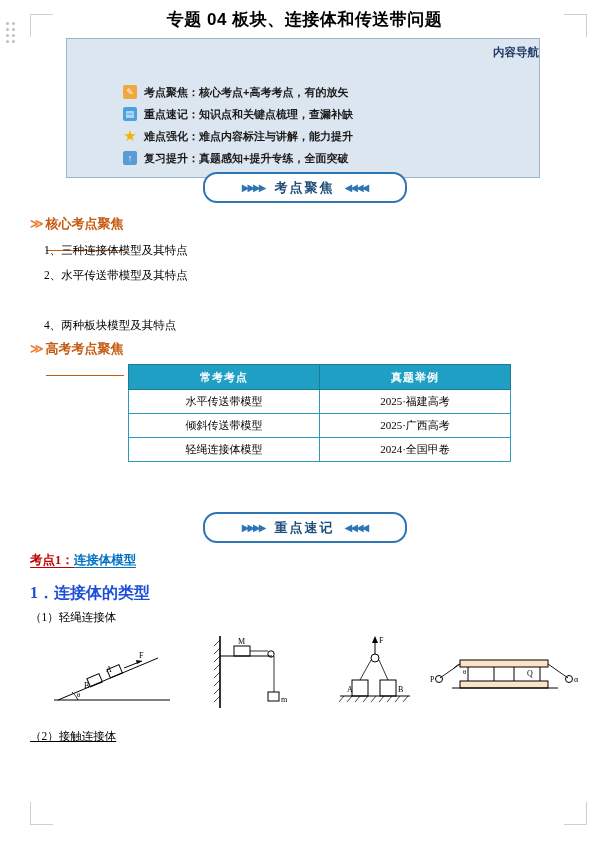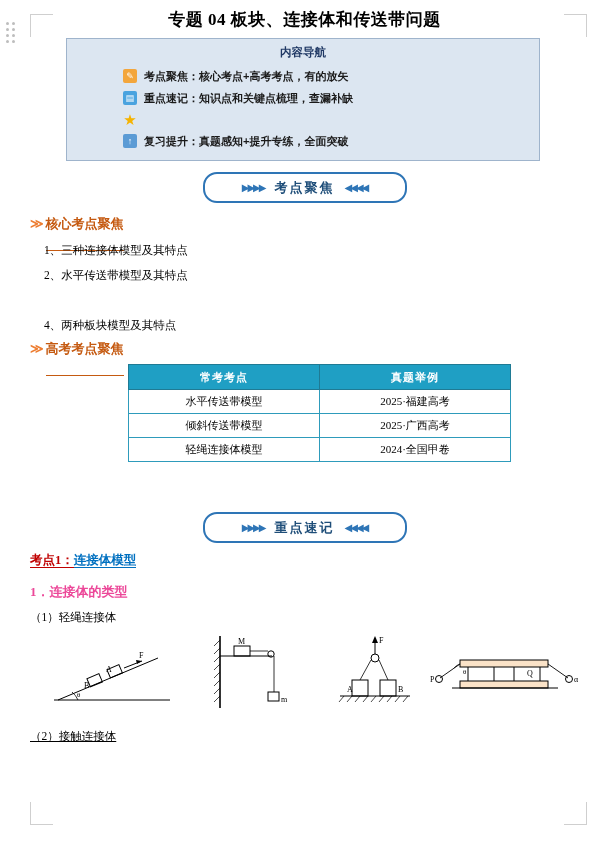--- a/index.html
+++ b/index.html
@@ -47,45 +47,45 @@
     width: 3px; height: 3px;
     background: #bdbdbd;
     border-radius: 50%;
   }
 
   .title {
     position: absolute;
     left: 0; right: 0;
     top: 8px;
     text-align: center;
-    font-family: Liberation Serif, serif;
+    font-family: Liberation Sans, sans-serif;
     font-weight: bold;
     font-size: 17px;
     letter-spacing: 0.5px;
     color: #000;
   }
 
   
   .nav-box {
     position: absolute;
     left: 66px;
     top: 38px;
     width: 474px;
     background: #dce6f1;
     border: 1px solid #9fb4cc;
     padding: 6px 0 8px 0;
     box-sizing: border-box;
   }
   .nav-title {
-    text-align: center;
+    text-align: right;
     font-weight: bold;
     font-size: 11.5px;
     font-family: "Liberation Serif", serif;
     color: #1f3864;
-    margin-bottom: 5px;
+    margin-bottom: 21px;
   }
   .nav-row {
     display: flex;
     align-items: center;
     padding: 3.5px 0 3.5px 56px;
     font-size: 11px;
     color: #1a1a1a;
   }
   .nav-ico {
     width: 14px; height: 14px;
@@ -190,24 +190,24 @@
     font-weight: bold;
     font-family: "Liberation Serif", serif;
     white-space: nowrap;
   }
   .kp-head .k1 { color: #c00000; border-bottom: 1.4px solid #c00000; }
   .kp-head .k3 { color: #0070c0; border-bottom: 1.4px solid #0070c0; }
 
   .sub-head {
     position: absolute;
     left: 30px;
-    font-size: 13px;
-    font-weight: bold;
-    font-family: "Liberation Serif", serif;
-    color: #ec4899;
+    font-size: 16px;
+    font-weight: bold;
+    font-family: "Liberation Serif", serif;
+    color: #1d4ed8;
     white-space: nowrap;
   }
   .para {
     position: absolute;
     left: 30px;
     font-size: 11.5px;
     font-family: "Liberation Serif", serif;
     color: #000;
     white-space: nowrap;
   }
@@ -253,20 +253,21 @@
     <div class="nav-row">
       <span class="nav-ico ico-doc">✎</span>
       <span class="nav-text">考点聚焦：核心考点+高考考点，有的放矢</span>
     </div>
     <div class="nav-row">
       <span class="nav-ico ico-book">▤</span>
       <span class="nav-text">重点速记：知识点和关键点梳理，查漏补缺</span>
     </div>
     <div class="nav-row">
       <span class="nav-ico ico-star">★</span>
+      <span class="nav-text">难点强化：难点内容标注与讲解，能力提升</span>
     </div>
     <div class="nav-row">
       <span class="nav-ico ico-up">↑</span>
       <span class="nav-text">复习提升：真题感知+提升专练，全面突破</span>
     </div>
   </div>
 
   <div class="banner" style="top:172px;">
     <span class="arrows">▶▶▶▶</span>
     <span class="btxt">考点聚焦</span>

